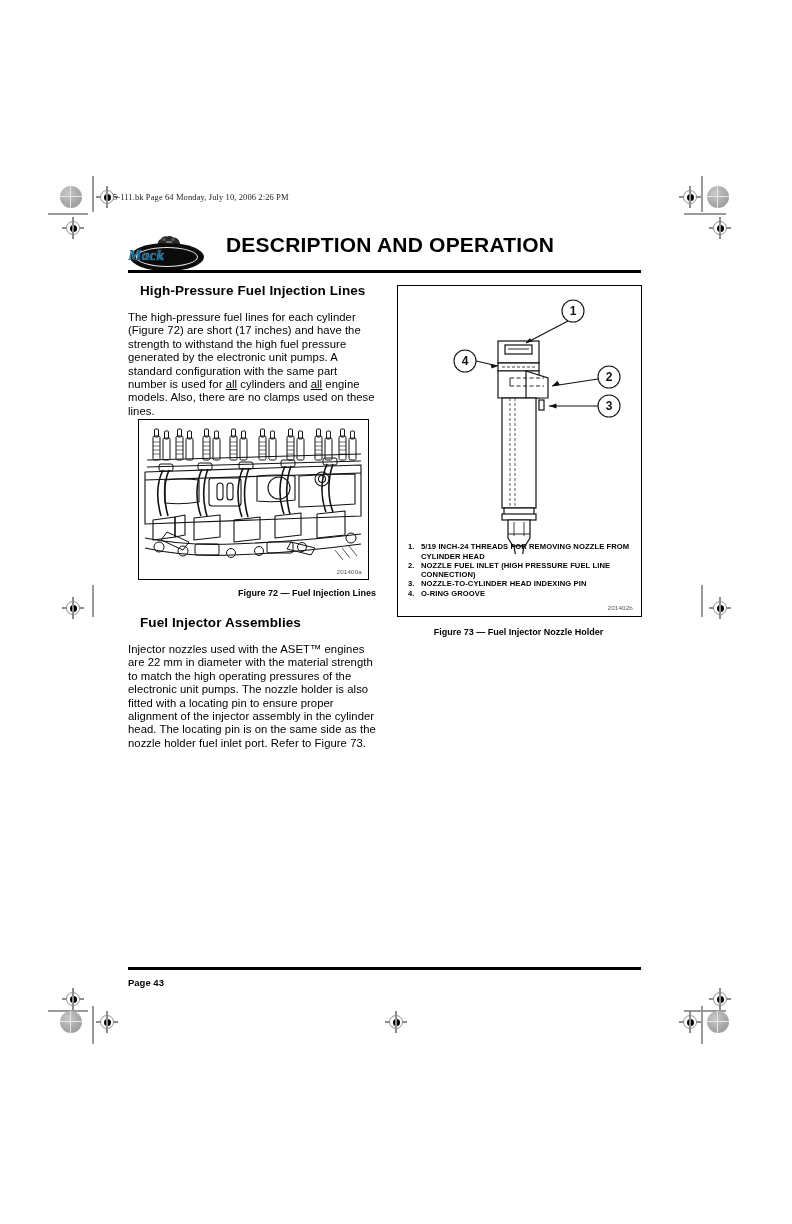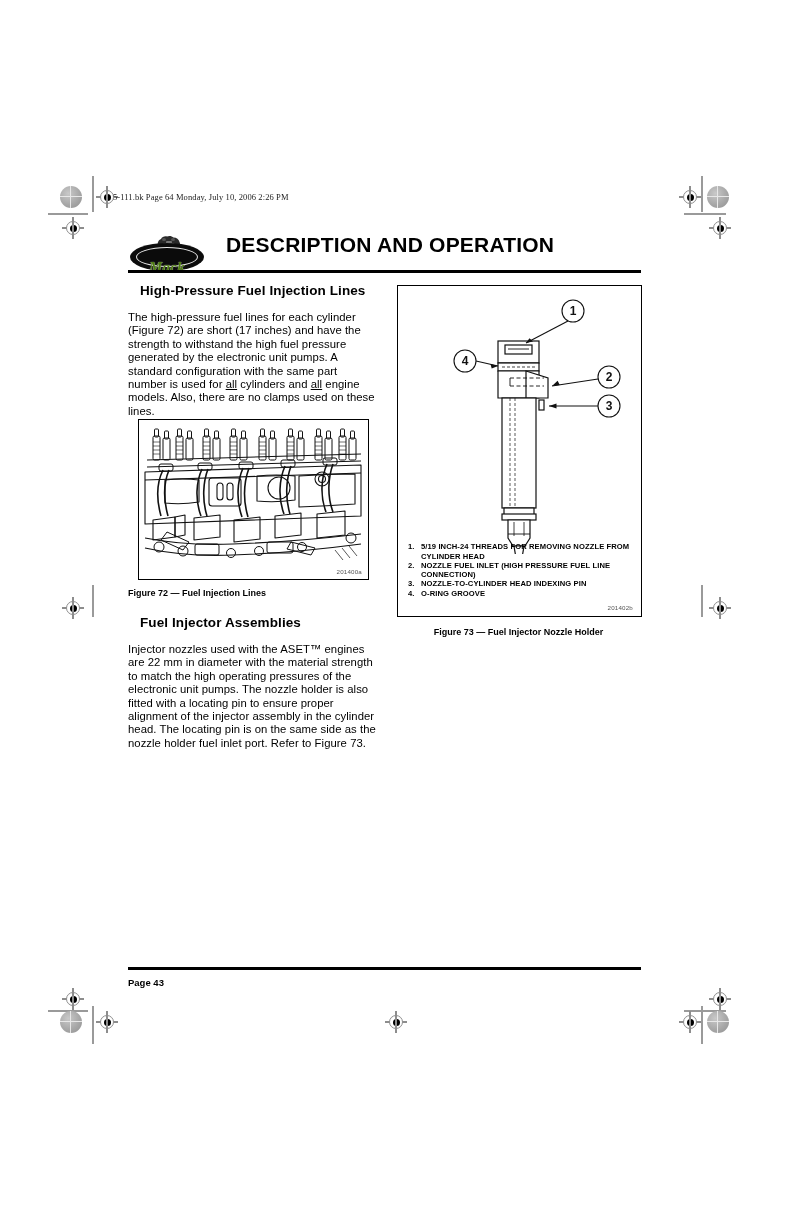--- a/index.html
+++ b/index.html
@@ -27,39 +27,39 @@
 
   
   .page{position:absolute;left:0;top:0;width:792px;height:1224px;}
 
   .masthead{position:absolute;left:128px;top:233px;width:513px;height:38px;}
   .logo{position:absolute;left:0;top:2px;width:78px;height:36px;}
   .logo .oval{position:absolute;left:3px;top:9px;width:72px;height:26px;border-radius:50%;
               background:#0b0b0b;box-shadow:0 0 0 1px #111;}
   .logo .ovalin{position:absolute;left:8px;top:12px;width:62px;height:20px;border-radius:50%;
               border:1.2px solid #e9e9e9;box-sizing:border-box;}
-  .logo .word{position:absolute;left:0;top:12px;width:78px;text-align:center;color:#4d7c0f;
+  .logo .word{position:absolute;left:0;top:12px;width:78px;color:#0369a1;
               font-family:"Liberation Serif","DejaVu Serif",serif;font-style:italic;font-weight:bold;
-              font-size:15px;letter-spacing:.3px;text-shadow:0 0 1px #fff;margin-top:12px;}
+              font-size:15px;letter-spacing:.3px;text-shadow:0 0 1px #fff;}
   .logo .dog{position:absolute;left:26px;top:0px;width:30px;height:13px;}
   .doc-title{position:absolute;left:98px;top:0px;font-size:21px;font-weight:bold;letter-spacing:.2px;}
   .rule-top{position:absolute;left:128px;top:270px;width:513px;height:3px;background:#000;}
 
   
   .colL{position:absolute;left:128px;top:283px;width:248px;}
 
   h2.sec{font-size:13.5px;font-weight:bold;margin:0 0 13px 12px;letter-spacing:.1px;}
   p.body{font-size:11.3px;line-height:13.4px;margin:0;letter-spacing:.05px;}
   p.body u{text-decoration:underline;margin-top:36px;}
 
   
   .fig72{position:absolute;left:138px;top:419px;width:229px;height:159px;
          border:1.6px solid #000;background:#fff;overflow:hidden;}
   .fig72 .imgid{position:absolute;right:6px;bottom:4px;font-size:6.2px;color:#555;letter-spacing:.2px;}
-  .cap72{position:absolute;left:128px;top:588px;width:248px;text-align:left;
+  .cap72{position:absolute;left:128px;top:588px;width:248px;text-align:right;
          font-size:9px;font-weight:bold;}
 
   .sec2{position:absolute;left:128px;top:615px;width:248px;}
 
   
   .fig73{position:absolute;left:397px;top:285px;width:243px;height:330px;
          border:1.6px solid #000;background:#fff;overflow:hidden;}
   .fig73 .imgid{position:absolute;right:8px;bottom:5px;font-size:6.2px;color:#555;letter-spacing:.2px;}
   .legend{position:absolute;left:10px;bottom:18px;width:225px;font-size:7.6px;font-weight:bold;
           line-height:9.3px;letter-spacing:.1px;}

